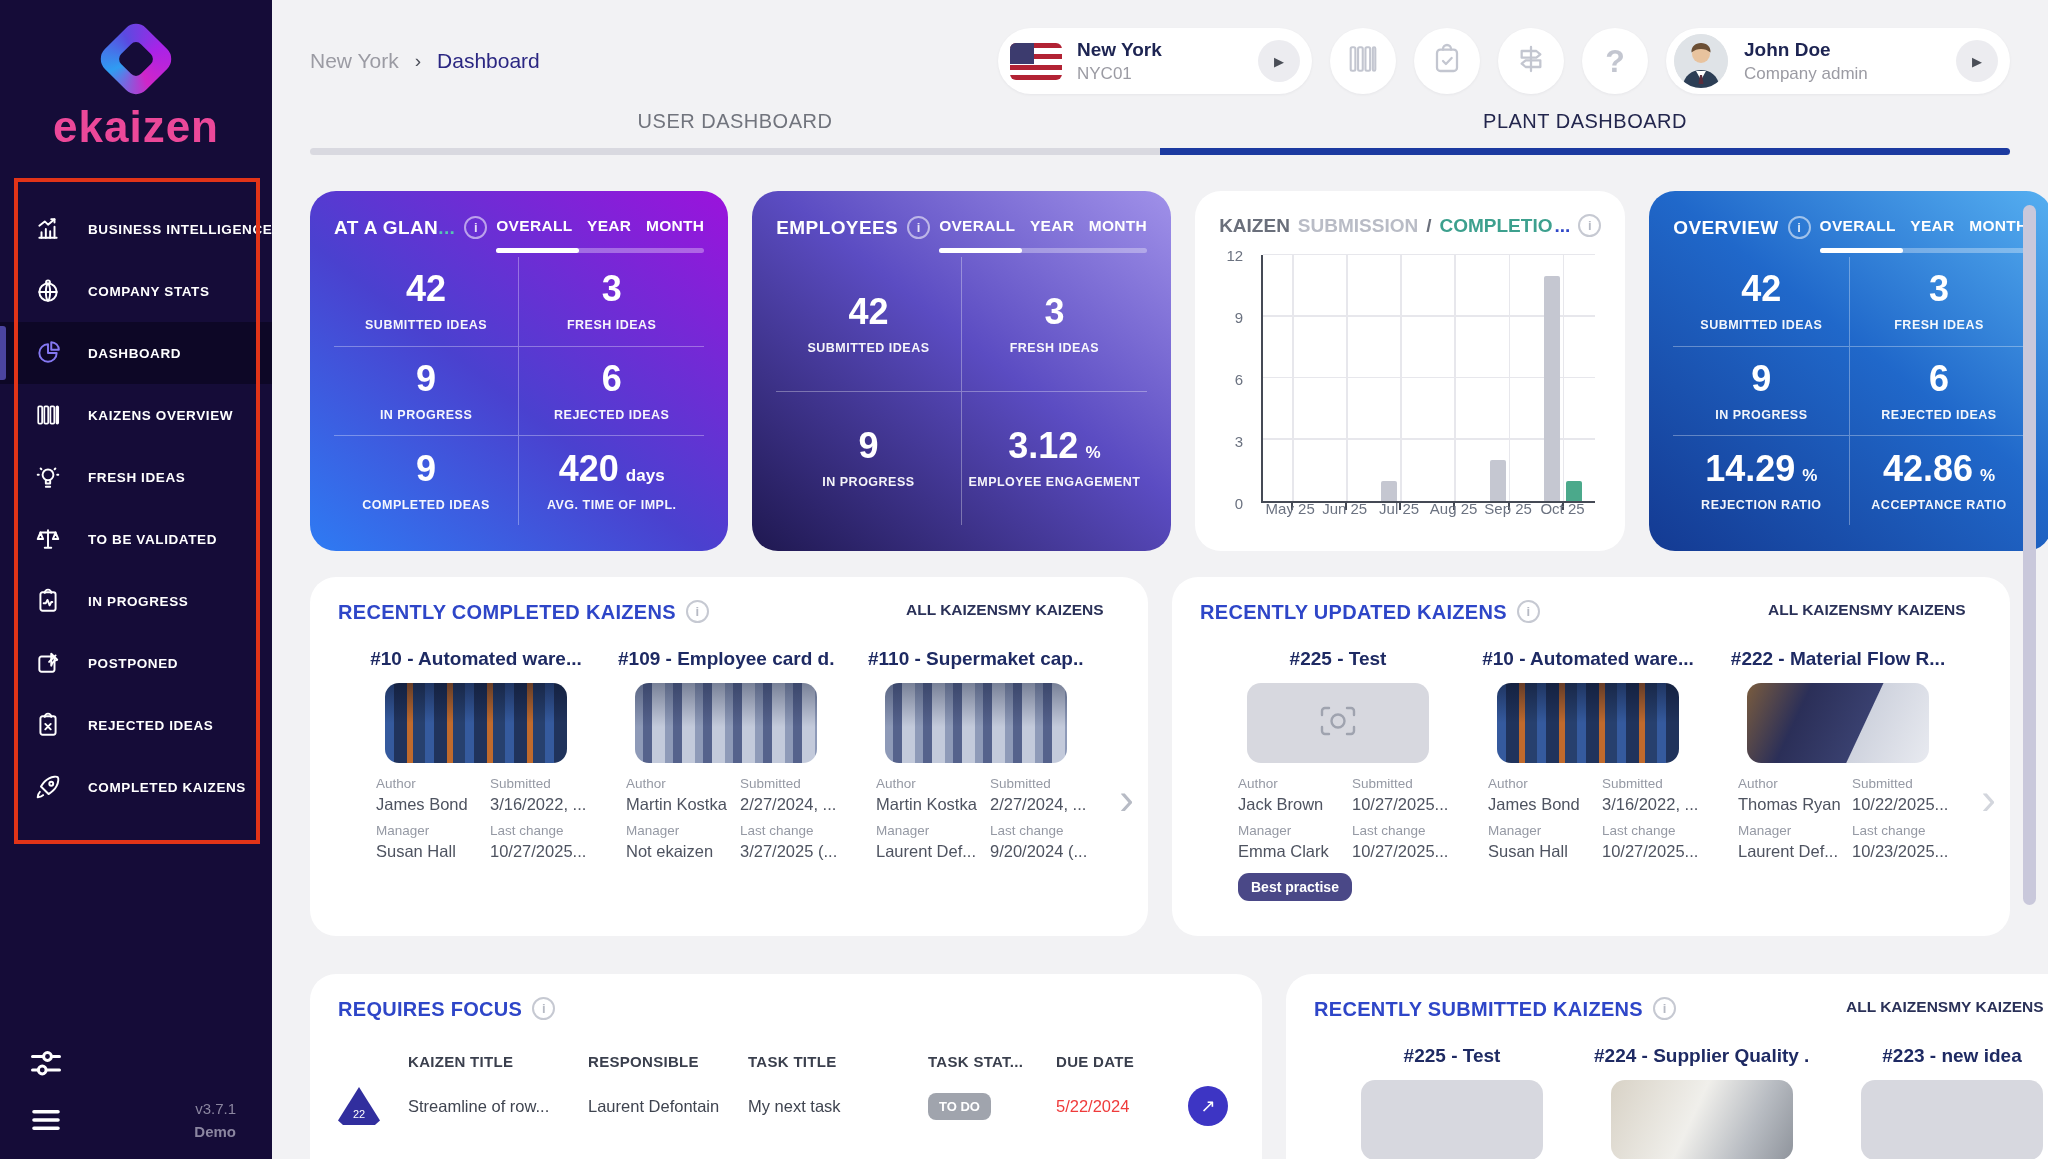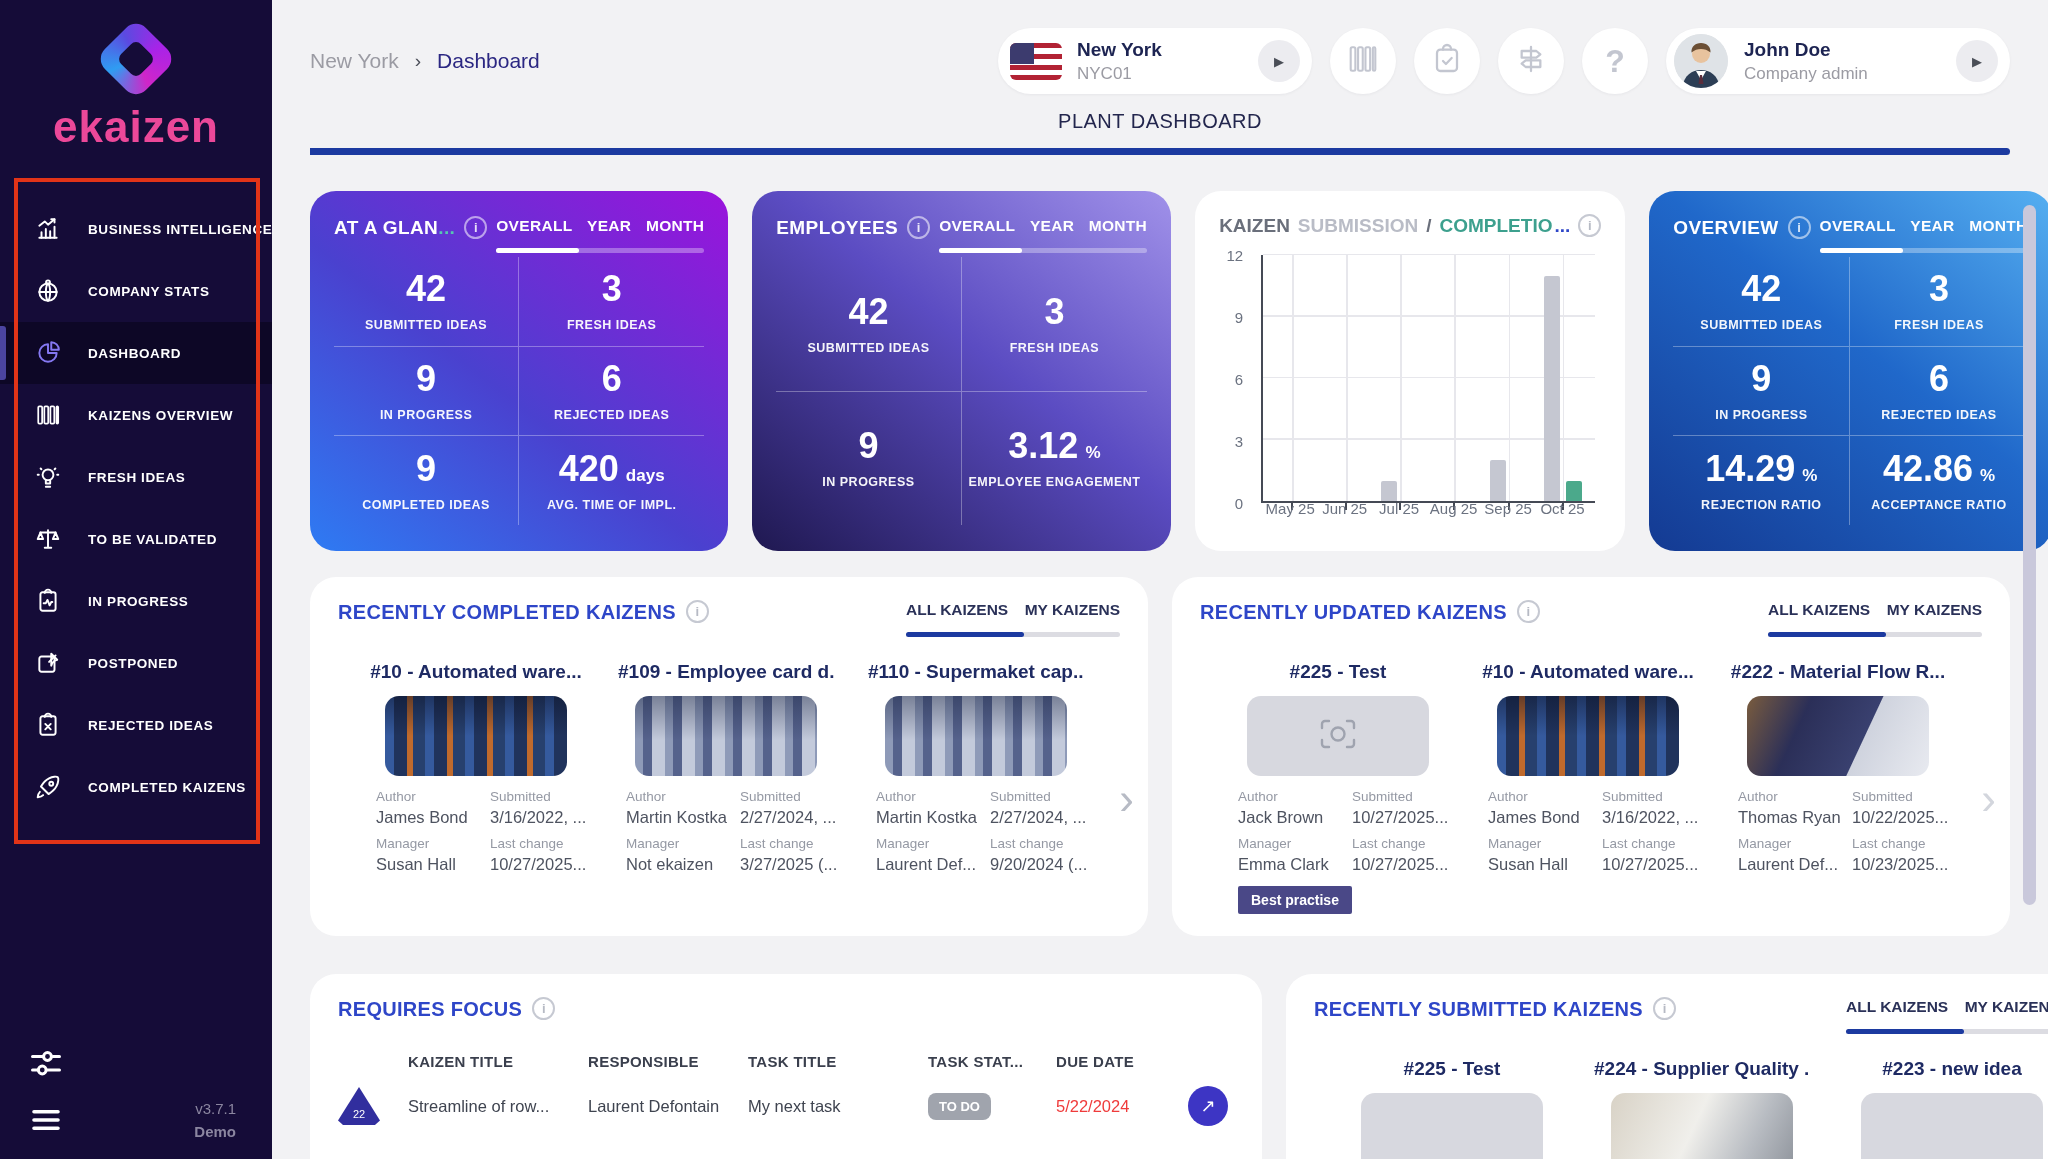--- a/index.html
+++ b/index.html
@@ -113,21 +113,21 @@
   .xtick{position:absolute;bottom:-9px;width:2px;height:9px;background:#454a55;transform:translateX(-50%);}
   .xlab{position:absolute;bottom:0;transform:translateX(-50%);font-size:15px;color:#6b7280;white-space:nowrap;}
   .ylab{position:absolute;right:10px;transform:translateY(50%);font-size:15px;color:#6b7280;}
   .bgroup{position:absolute;bottom:0;height:100%;display:flex;align-items:flex-end;gap:6px;transform:translateX(-50%);}
   .bar{width:16px;border-radius:2px 2px 0 0;}
 
   
   .half{flex:1;}
   .wc-head{display:flex;align-items:flex-start;gap:10px;}
   .wc-title{font-size:20px;font-weight:700;color:var(--title_blue);letter-spacing:.3px;white-space:nowrap;}
-  .ktabs{margin-left:auto;display:flex;flex-direction:column;gap:13px;width:214px;flex:none;text-align:center;}
+  .ktabs{margin-left:auto;display:flex;gap:13px;width:214px;flex:none;text-align:center;}
   .ktab-labels{display:flex;justify-content:space-between;font-size:15.5px;font-weight:600;color:#2a3158;}
   .ktrack{height:5px;border-radius:3px;background:#dcdce2;}
   .kfill{width:55%;height:100%;background:var(--accent_blue);border-radius:3px;}
   .rf-tabs{margin-left:auto;display:flex;flex-direction:column;gap:13px;width:500px;flex:none;}
   .rf-labels{display:flex;justify-content:space-between;font-size:15.5px;font-weight:600;color:#2a3158;}
   .rf-fill{width:27%;height:100%;background:var(--accent_blue);border-radius:3px;}
   .kitems{display:flex;gap:34px;margin-top:24px;padding-left:30px;}
   .kitem{width:216px;flex:none;}
   .ktitle{font-size:19px;font-weight:700;color:#1e2a63;text-align:center;white-space:nowrap;overflow:hidden;}
   .kimg{width:182px;height:80px;border-radius:14px;margin:13px auto 13px;display:flex;align-items:center;justify-content:center;color:#9fa3af;}
@@ -135,21 +135,21 @@
     repeating-linear-gradient(90deg,#355a9e 0 9px,#20335c 9px 22px,#c06a2c 22px 28px,#27406e 28px 40px);}
   .kimg[data-img="shelves"]{background:linear-gradient(180deg,rgba(30,40,70,.45),rgba(30,40,70,0) 55%),
     repeating-linear-gradient(90deg,#8e9ab8 0 8px,#55628c 8px 17px,#c3cadb 17px 30px);}
   .kimg[data-img="tablet"]{background:linear-gradient(115deg,#7a5c3e 0%,#2b2f58 30%,#39406f 62%,#cfd3de 62.5%,#e8eaf0 100%);}
   .kimg[data-img="office"]{background:linear-gradient(115deg,#d8d2c6 0%,#f0efeb 45%,#b8bcc2 75%,#8f949c 100%);}
   .kimg[data-img="placeholder"],.kimg[data-img="placeholder-camera"]{background:#d7d8df;}
   .kdetails{display:grid;grid-template-columns:104px 104px;column-gap:10px;row-gap:9px;padding-left:8px;}
   .dl{font-size:13.5px;color:#9599a4;}
   .dv{font-size:16.5px;color:#4e5360;margin-top:4px;white-space:nowrap;overflow:hidden;}
   .badge{display:inline-block;margin-top:12px;margin-left:8px;background:var(--badge_purple);color:#fff;font-size:14px;
-    font-weight:700;padding:6px 13px;border-radius:2px;}
+    font-weight:700;padding:6px 13px;border-radius:11px;}
   .chev{position:absolute;right:14px;top:200px;font-size:44px;color:#b7bbc5;cursor:pointer;line-height:1;}
   .chev.light{color:#d3d6dd;}
 
   
   .rf-table{margin-top:32px;}
   .rf-grid{display:grid;grid-template-columns:70px 180px 160px 180px 128px 132px 1fr;align-items:center;column-gap:0;}
   .rf-headrow{font-size:15px;font-weight:700;color:#3a3f4d;letter-spacing:.3px;}
   .rf-row{margin-top:16px;font-size:16.5px;color:#3f4450;}
   .tri{width:42px;height:38px;background:#312e9e;clip-path:polygon(50% 0,100% 88%,88% 100%,12% 100%,0 88%);
     color:#fff;font-size:11px;display:flex;align-items:flex-end;justify-content:center;padding-bottom:5px;}
@@ -366,20 +366,24 @@
             <span class="tt-sub">Company admin</span>
           </div>
           <div class="round-btn">
             <span>▶</span>
           </div>
         </div>
       </div>
     </header>
 
     <div class="dash-tabs">
+      <div class="dtab user">
+        <span class="dtab-label">USER DASHBOARD</span>
+        <span class="dtab-bar"></span>
+      </div>
       <div class="dtab plant">
         <span class="dtab-label">PLANT DASHBOARD</span>
         <span class="dtab-bar"></span>
       </div>
     </div>
 
     <section class="row row1">
 
       <div class="gcard glance">
         <div class="gcard-head">

